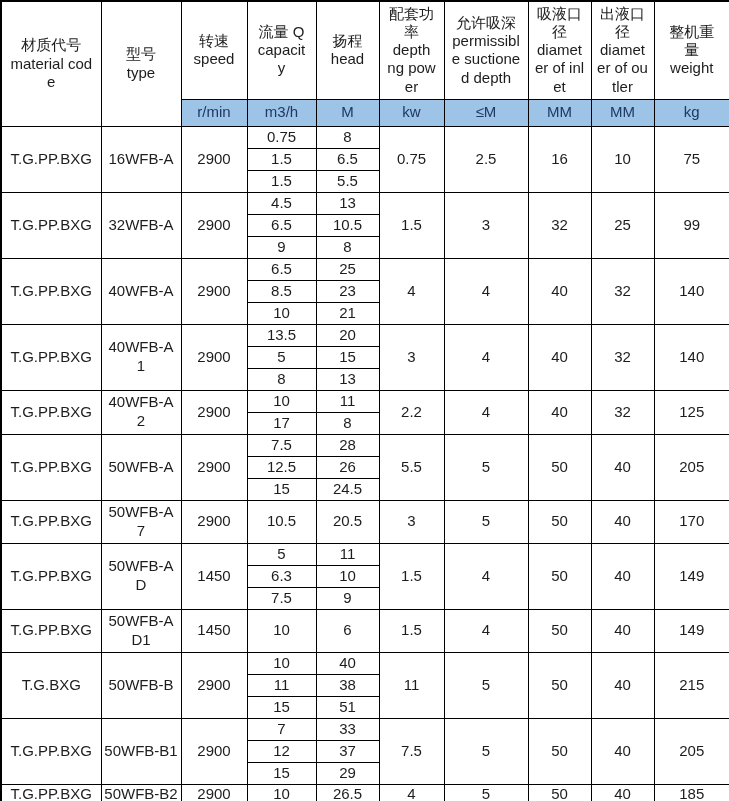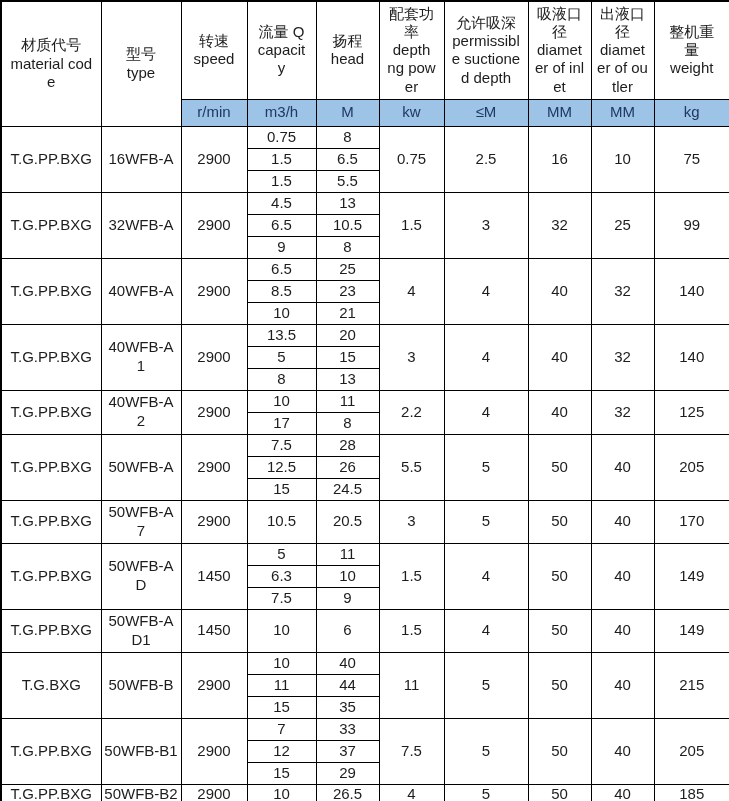--- a/index.html
+++ b/index.html
@@ -277,25 +277,25 @@
     <td>10</td>
     <td>40</td>
     <td rowspan="3">11</td>
     <td rowspan="3">5</td>
     <td rowspan="3">50</td>
     <td rowspan="3">40</td>
     <td rowspan="3">215</td>
   </tr>
   <tr class="r22">
           <td>11</td>
-          <td>44</td>
+          <td>38</td>
         </tr>
   <tr class="r22">
           <td>15</td>
-          <td>35</td>
+          <td>51</td>
         </tr>
 
   <tr class="r22">
     <td rowspan="3">T.G.PP.BXG</td>
     <td rowspan="3">50WFB-B1</td>
     <td rowspan="3">2900</td>
     <td>7</td>
     <td>33</td>
     <td rowspan="3">7.5</td>
     <td rowspan="3">5</td>

